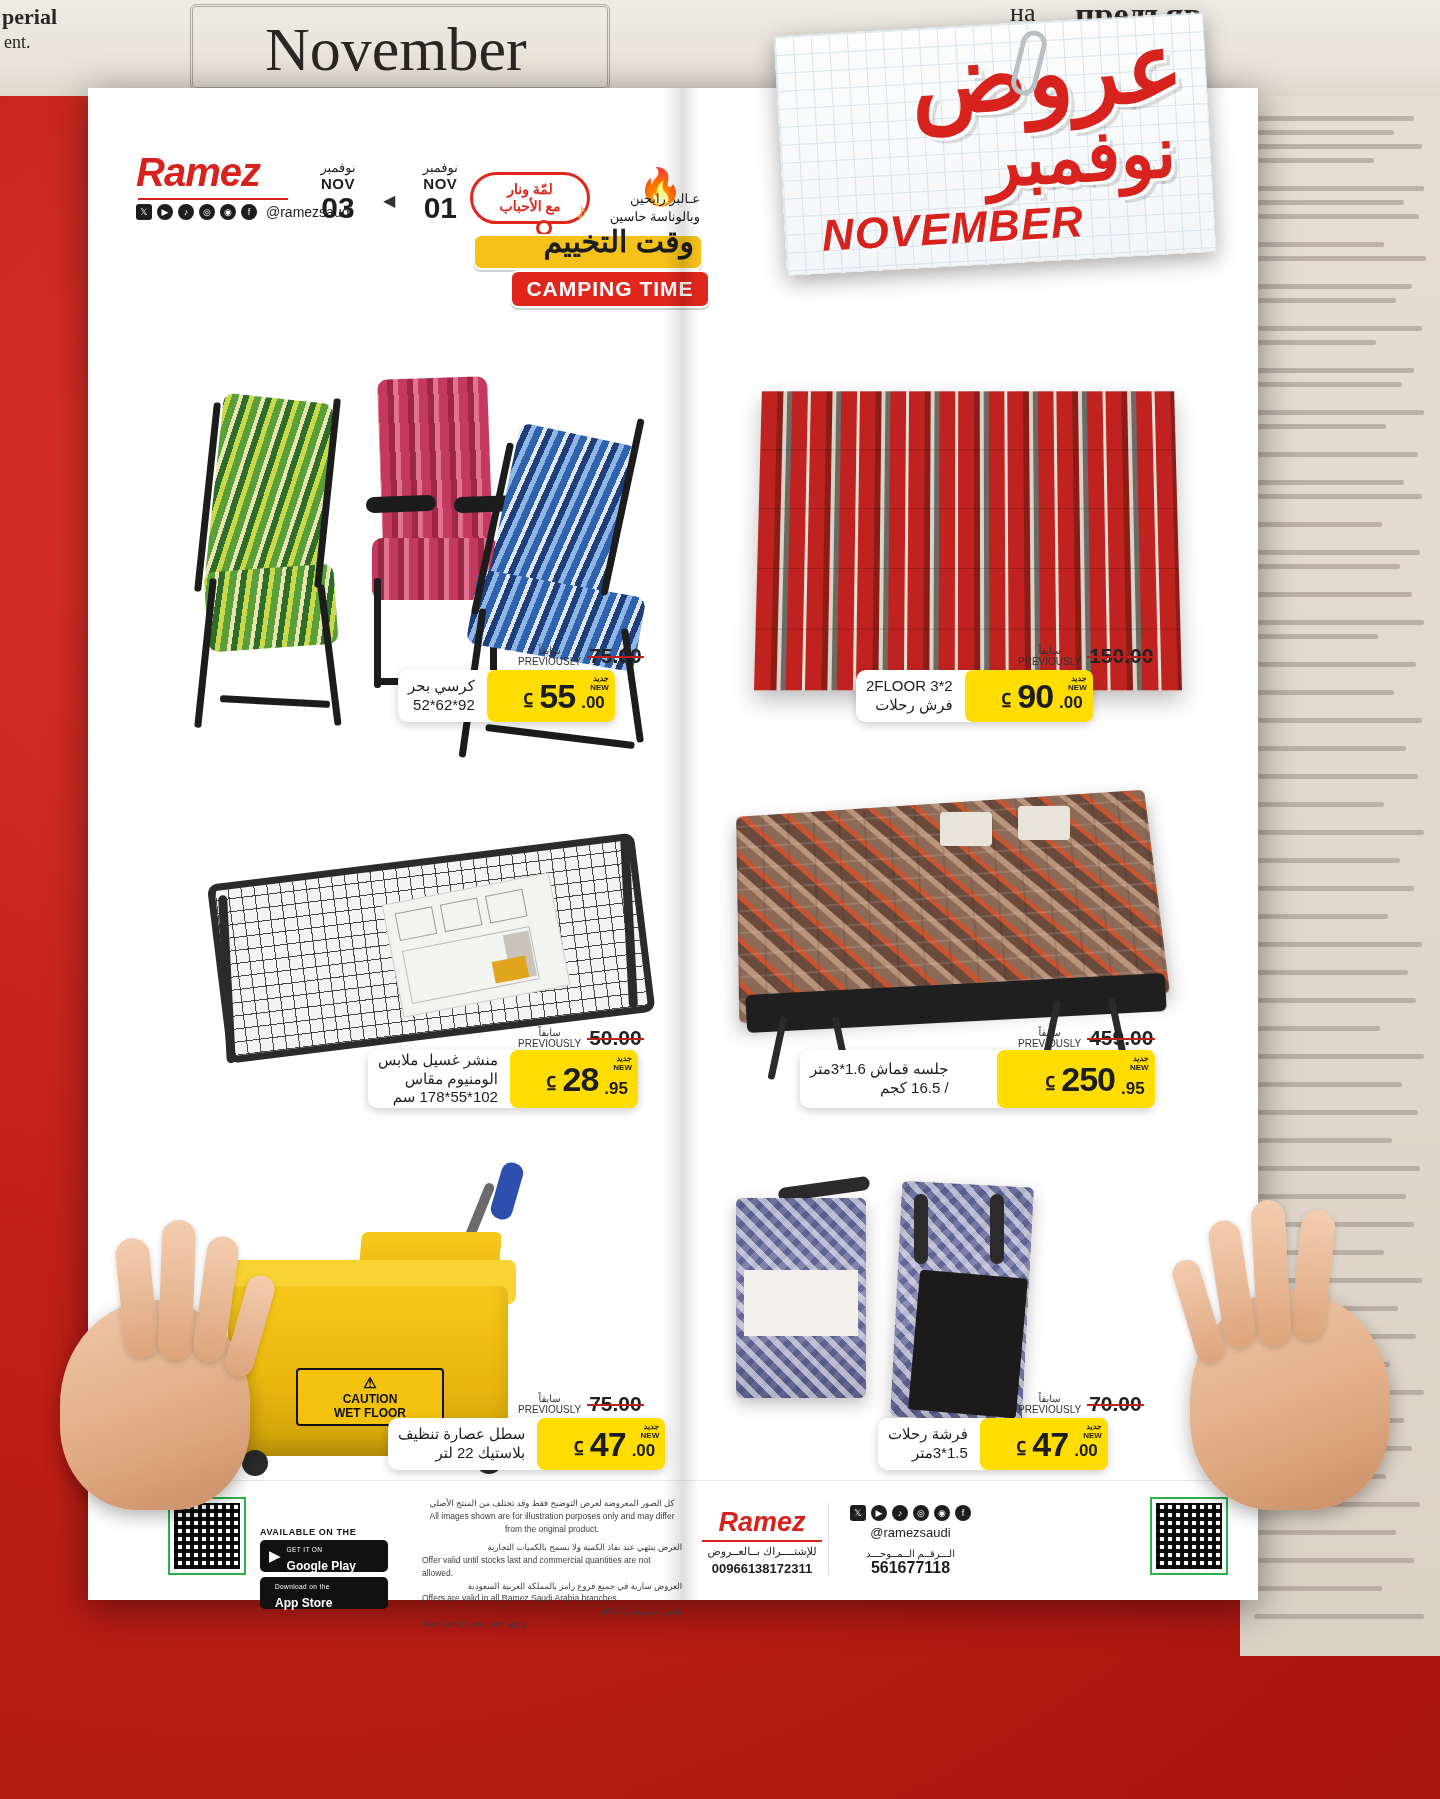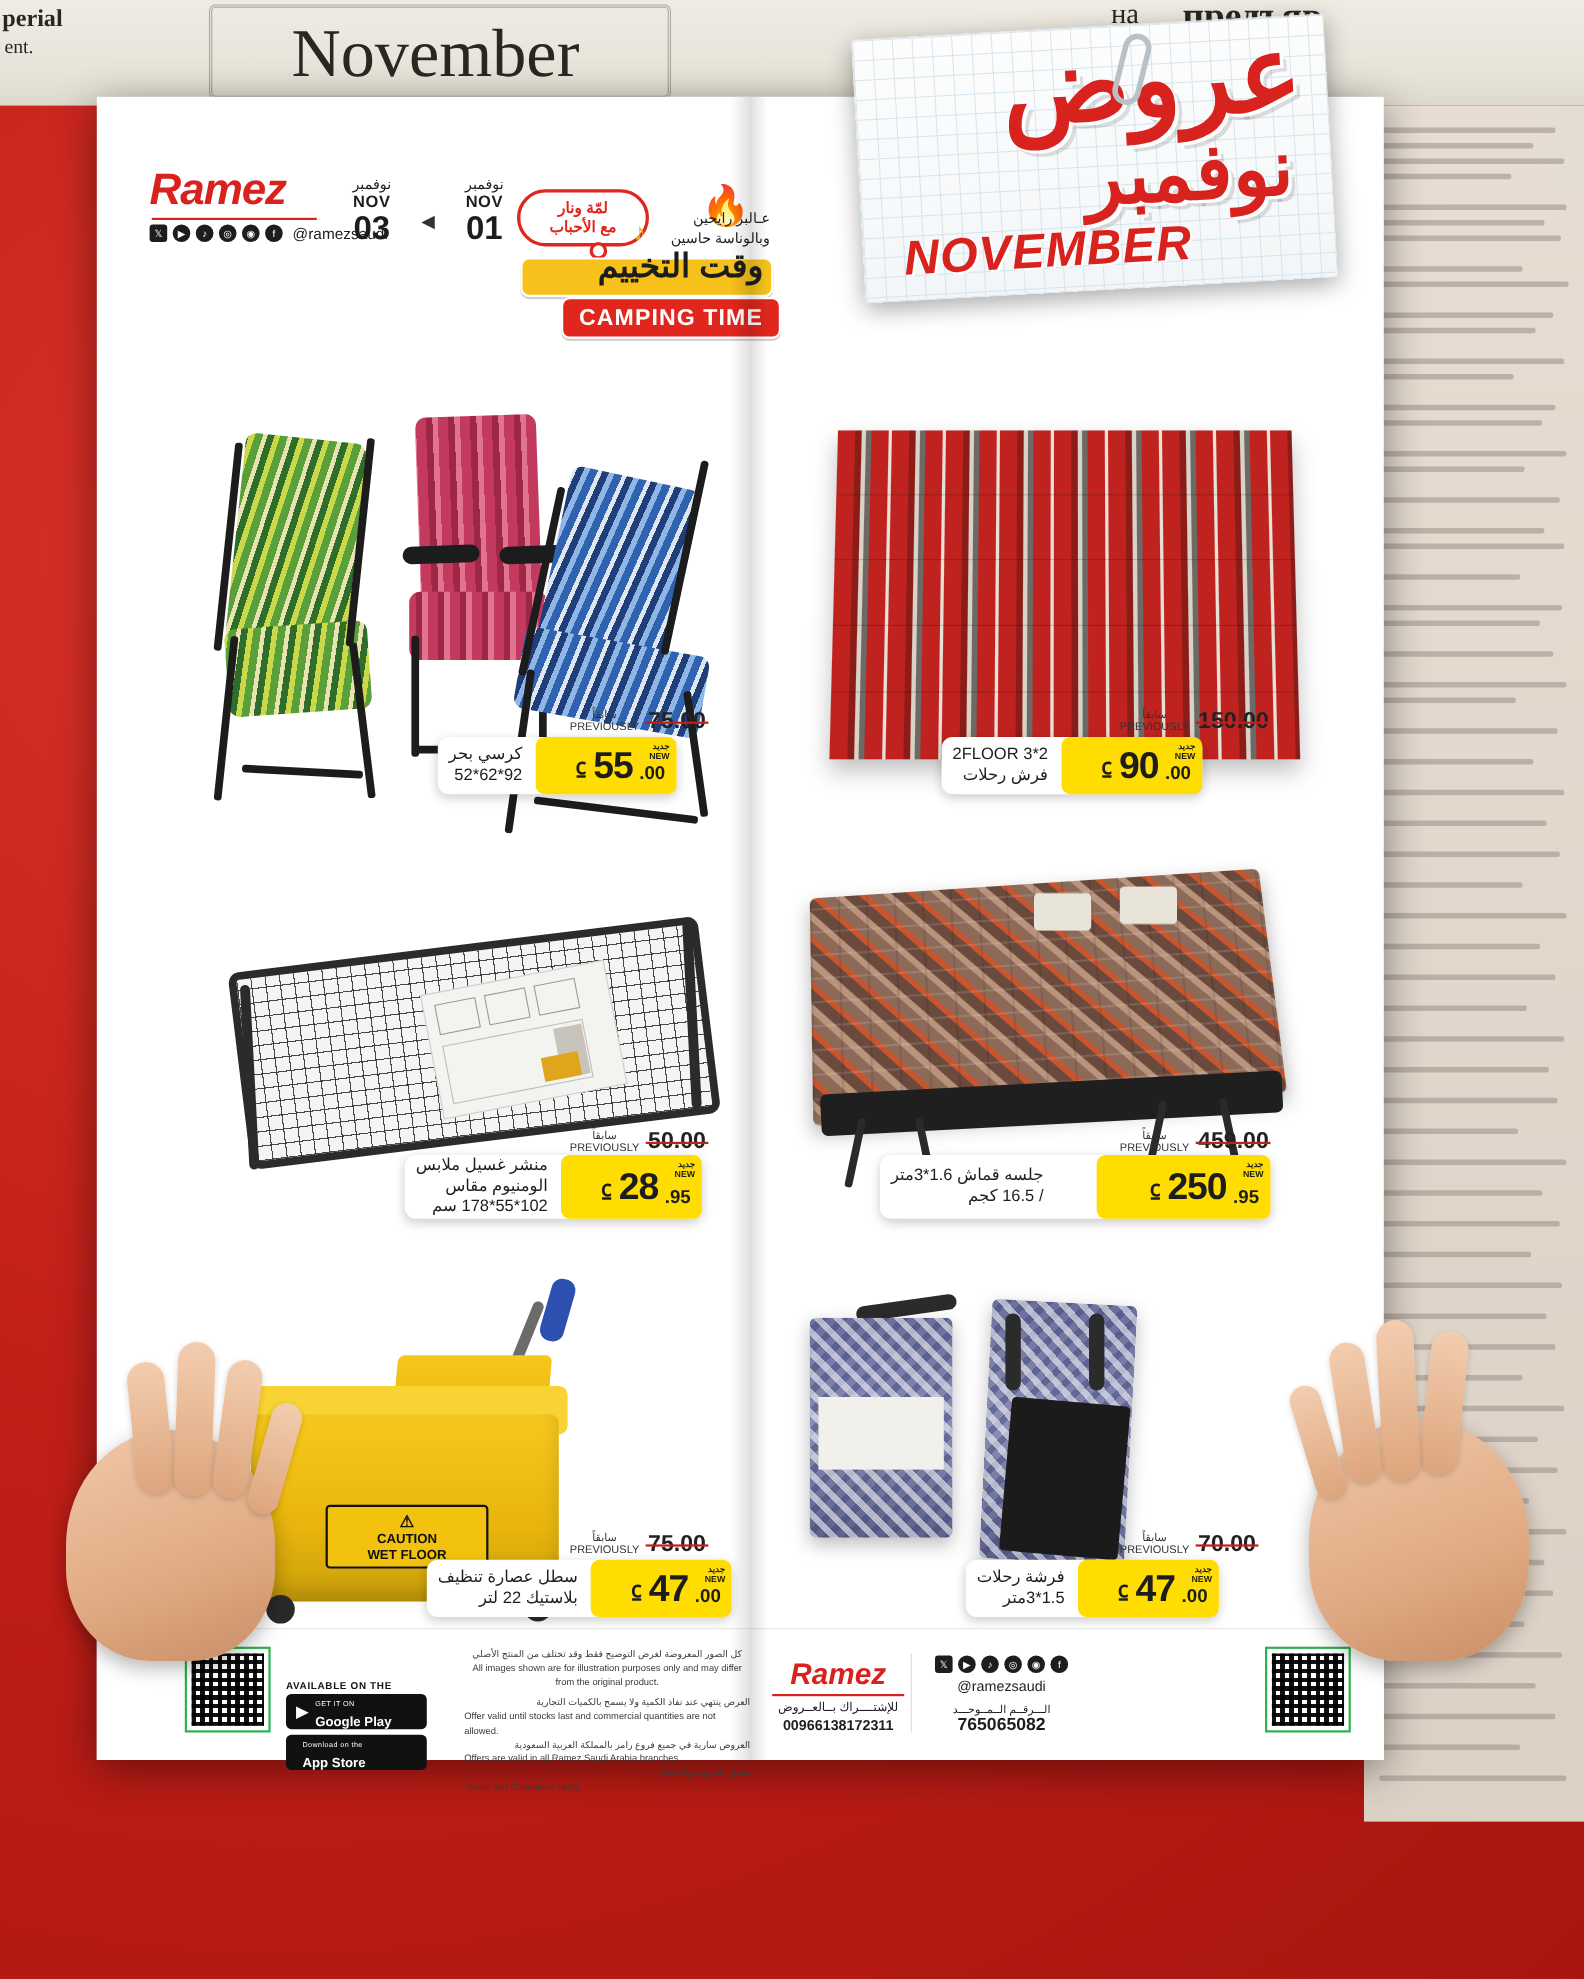--- a/index.html
+++ b/index.html
@@ -708,21 +708,21 @@
       <div style="display:flex; gap:5px; justify-content:center;">
         <span class="soc x">𝕏</span>
         <span class="soc">▶</span>
         <span class="soc">♪</span>
         <span class="soc">◎</span>
         <span class="soc">◉</span>
         <span class="soc">f</span>
       </div>
       <div style="font-size:13px; color:#1d1d1d; margin-top:4px;">@ramezsaudi</div>
       <div style="font-size:10px; color:#1d1d1d; direction:rtl; margin-top:8px;">الـــرقــم الــمــوحـــد</div>
-      <div style="font-size:16px; font-weight:bold; color:#1d1d1d;">765065082</div>
+      <div style="font-size:16px; font-weight:bold; color:#1d1d1d;">561677118</div>
     </div>
 
 
     <div style="position:absolute; left:1064px; top:18px;">
       <div class="qr"></div>
     </div>
   </div>
 </div>
 
 <div class="nov-banner">

